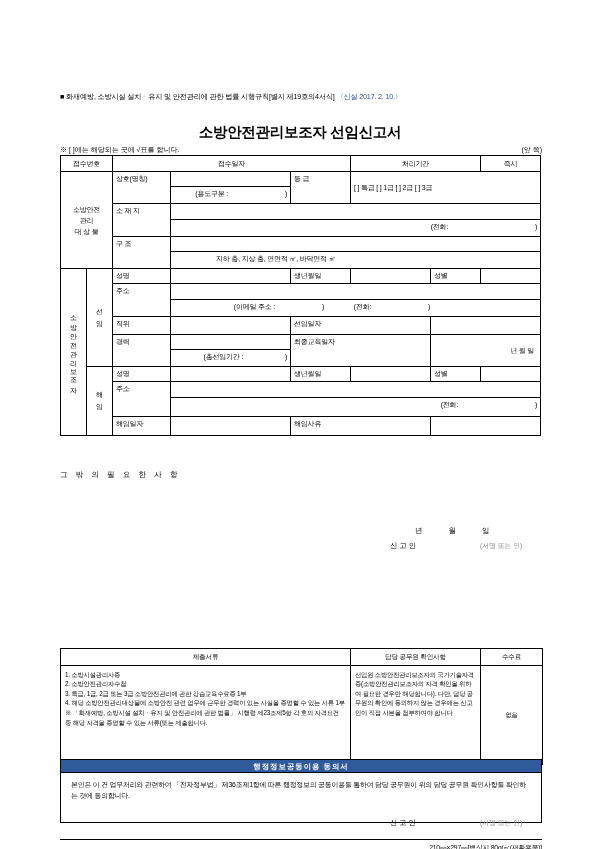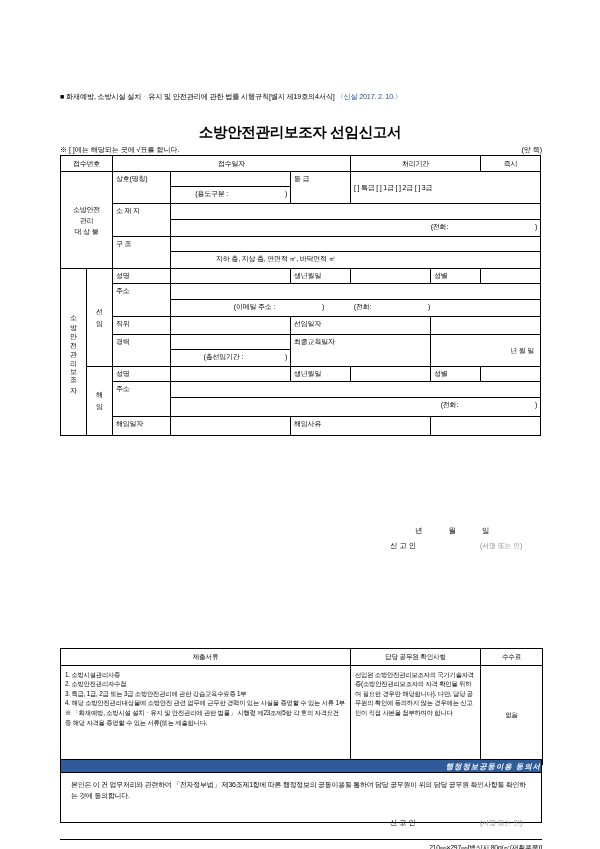--- a/index.html
+++ b/index.html
@@ -173,26 +173,25 @@
   #consent-head {
     position: absolute;
     left: 60px;
     top: 726px;
     width: 482px;
     height: 14px;
     background: #2f5b9a;
     color: #fff;
     font-size: 7.4px;
     font-weight: bold;
-    text-align: right;
+    text-align: center;
     line-height: 14px;
     letter-spacing: 1px;
     border: 1px solid #000;
     box-sizing: border-box;
-    font-style: italic;
   }
   #consent-body {
     position: absolute;
     left: 60px;
     top: 740px;
     width: 482px;
     height: 50px;
     border: 1px solid #000;
     border-top: none;
     box-sizing: border-box;
@@ -386,20 +385,21 @@
     <tr>
       <td>해임일자</td>
       <td style="height:16px"></td>
       <td colspan="2">해임사유</td>
       <td colspan="2"></td>
     </tr>
 
   </tbody>
     </table>
 
+  <div id="etc-row">그  밖 의  필 요 한  사 항</div>
 
 
   <div id="datefield">
     <span class="dt">년              월              일</span>
   </div>
 
   <div id="signer">
     <span class="who">신고인</span>
     <span class="sig">(서명 또는 인)</span>
   </div>

